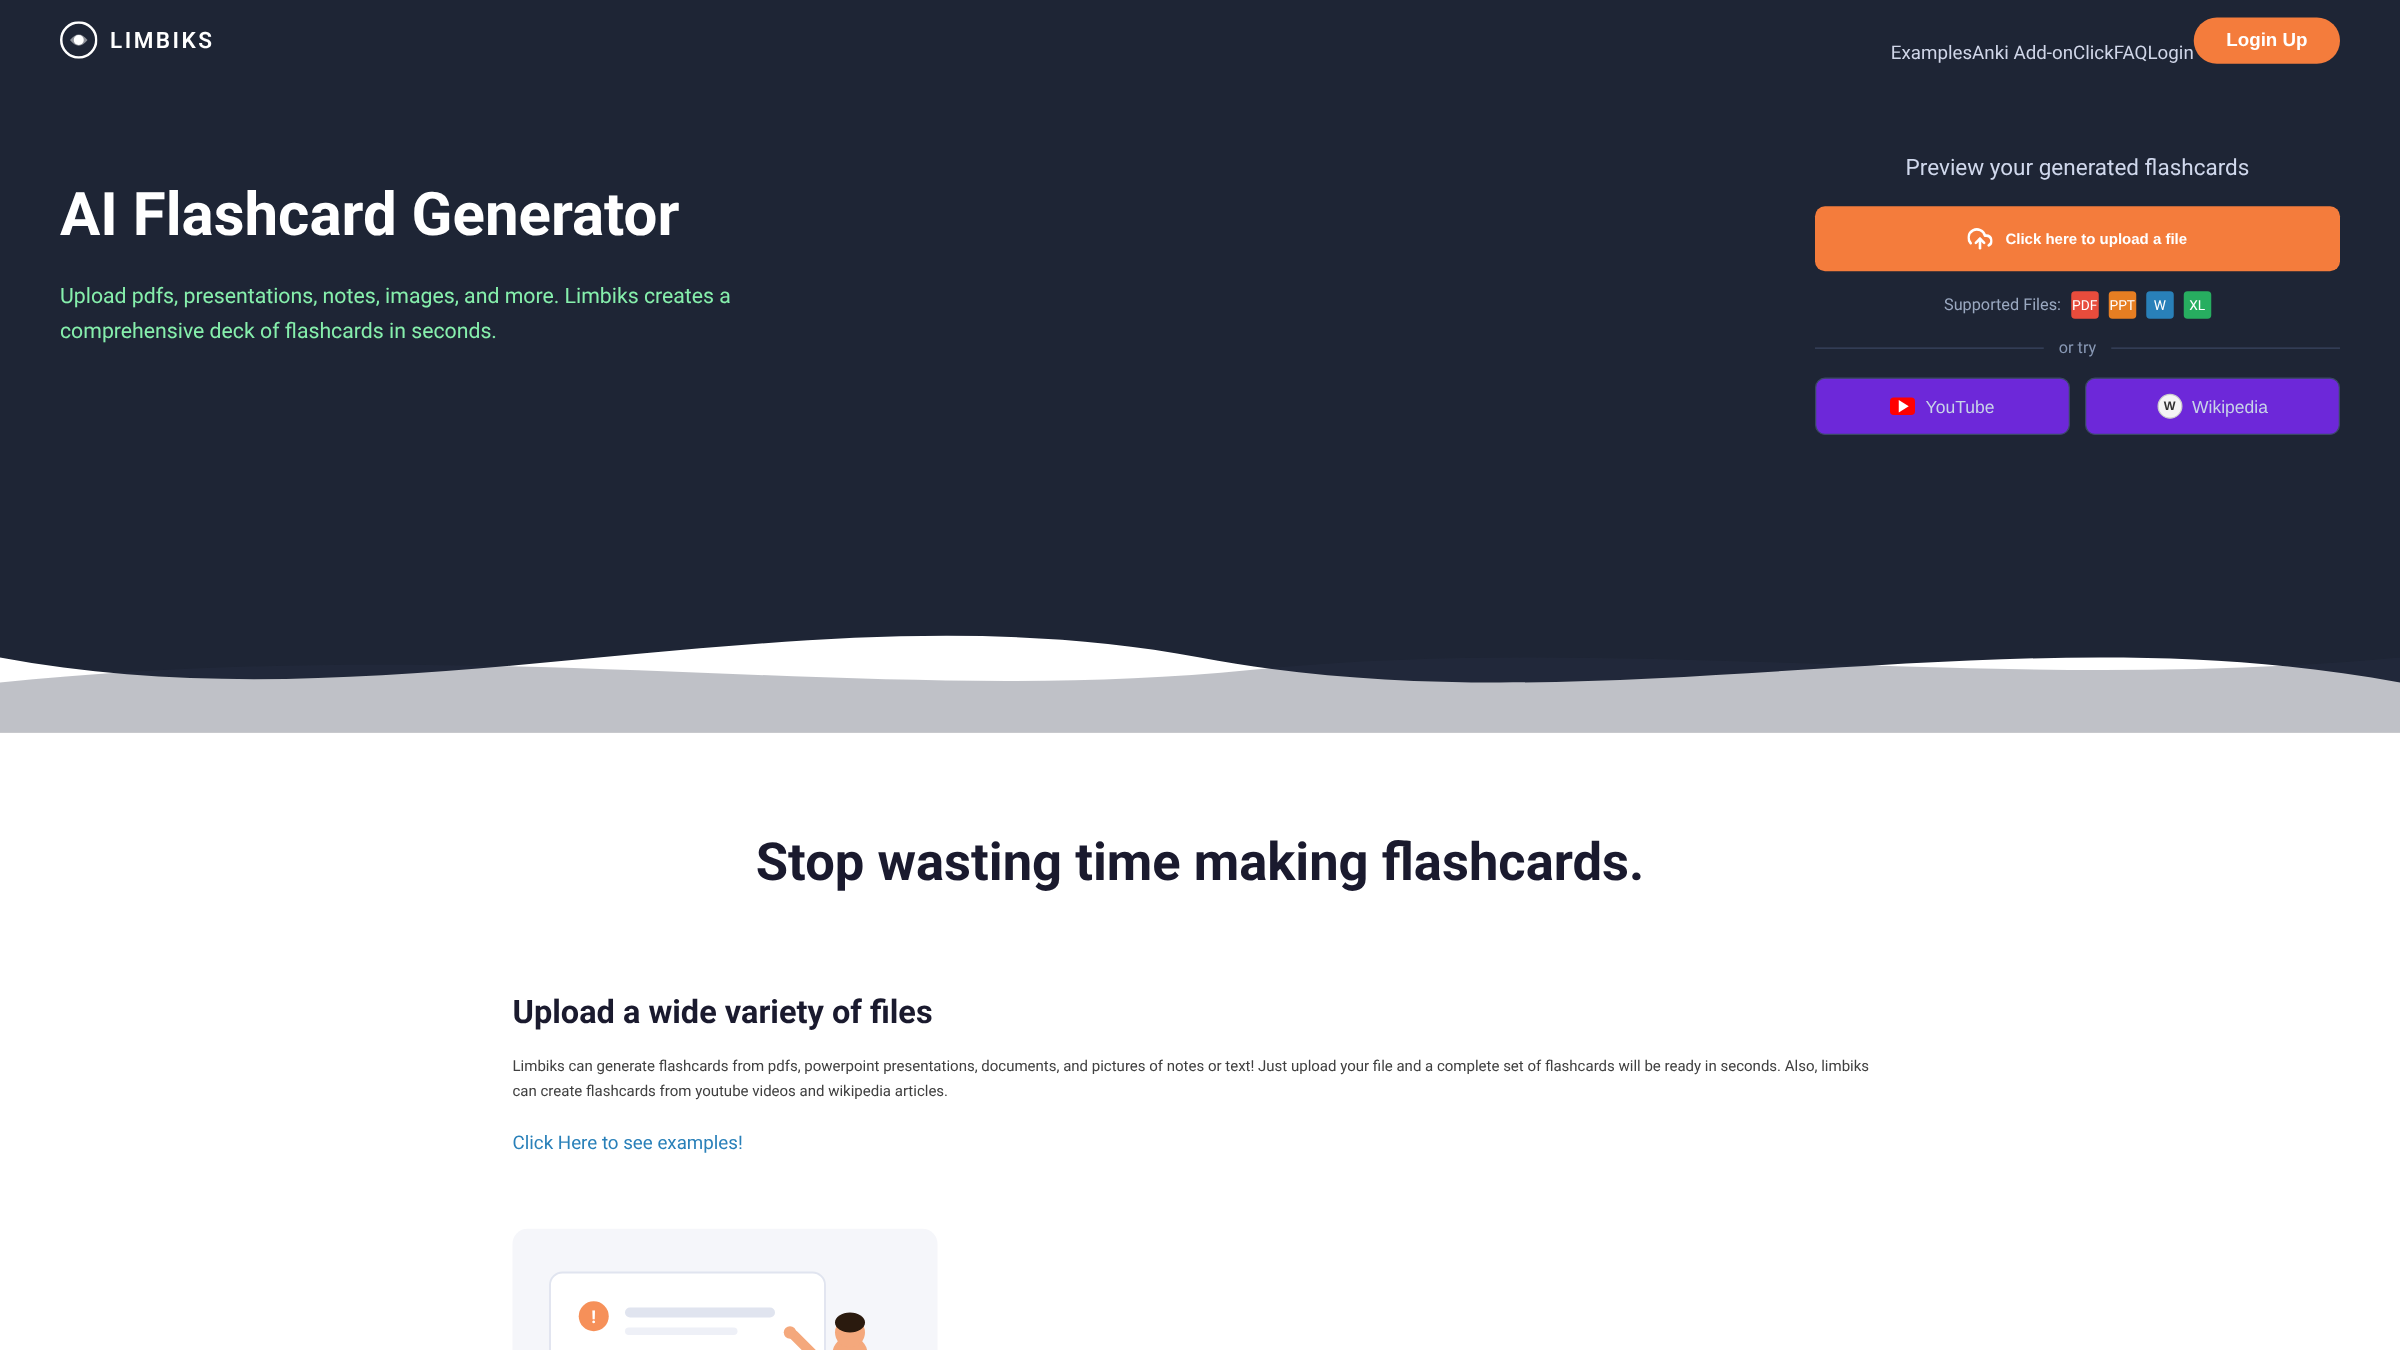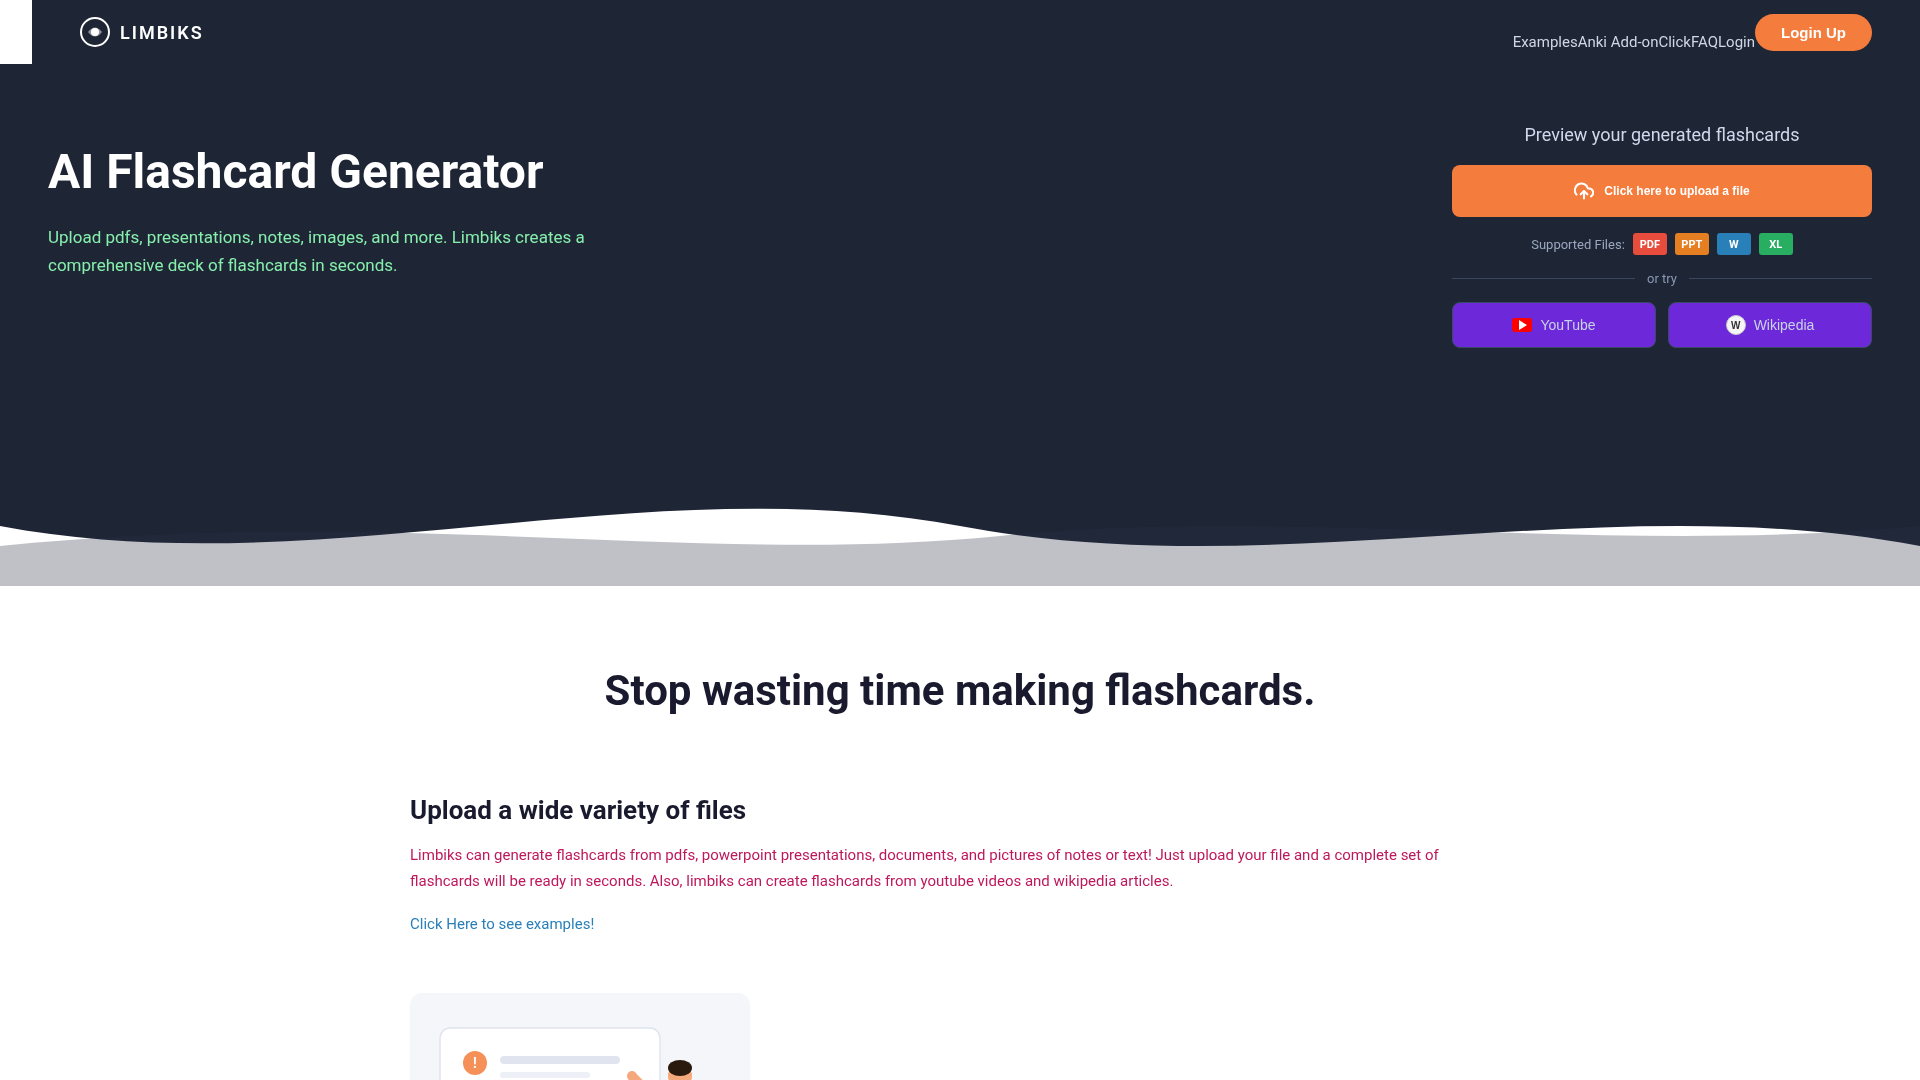--- a/index.html
+++ b/index.html
@@ -8,21 +8,20 @@
     
     .navbar {
       background: #1e2535;
       display: flex;
       align-items: center;
       justify-content: space-between;
       padding: 0 48px;
       height: 64px;
       position: relative;
       z-index: 10;
-      margin-left: 32px;
     }
     .nav-logo {
       display: flex;
       align-items: center;
       gap: 10px;
       color: #fff;
       font-size: 18px;
       font-weight: 600;
       letter-spacing: 2px;
     }
@@ -107,28 +106,28 @@
     .supported-files {
       display: flex;
       align-items: center;
       justify-content: center;
       gap: 8px;
       color: #9aa8c0;
       font-size: 13px;
       margin-bottom: 16px;
     }
     .file-icon {
-      width: 34px;
+      width: 22px;
       height: 22px;
       border-radius: 3px;
       display: inline-flex;
       align-items: center;
       justify-content: center;
       font-size: 11px;
-      font-weight: 700;
+      font-weight: 400;
     }
     .file-pdf { background: #e74c3c; color: #fff; }
     .file-ppt { background: #e67e22; color: #fff; }
     .file-word { background: #2980b9; color: #fff; }
     .file-xl { background: #27ae60; color: #fff; }
     .divider-row {
       display: flex;
       align-items: center;
       gap: 12px;
       margin-bottom: 16px;
@@ -197,22 +196,22 @@
       flex: 1;
       padding-top: 20px;
     }
     .feature-text h3 {
       font-size: 26px;
       font-weight: 700;
       color: #1a1a2e;
       margin-bottom: 18px;
     }
     .feature-text p {
-      font-size: 15px;
-      color: #be185d;
+      font-size: 12px;
+      color: #404040;
       line-height: 1.7;
       margin-bottom: 20px;
     }
     .feature-link {
       color: #2980b9;
       font-size: 15px;
       text-decoration: none;
       cursor: pointer;
     }
     .feature-image {

